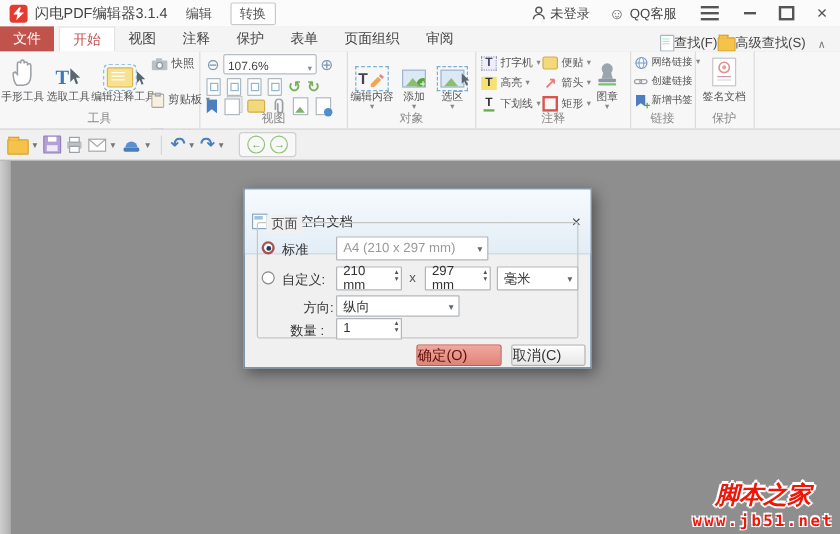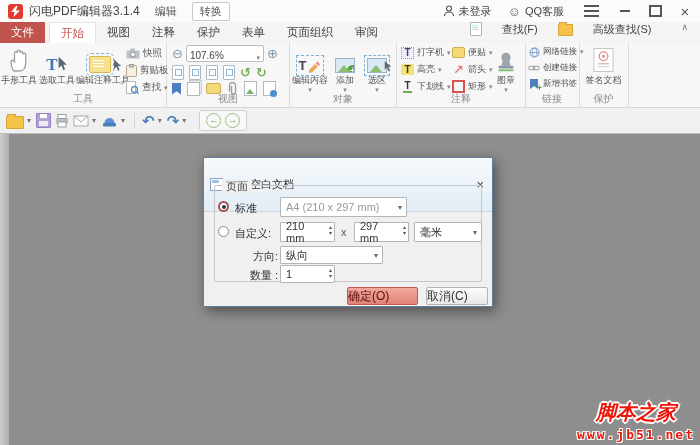--- a/index.html
+++ b/index.html
@@ -26,21 +26,21 @@
   .min-glyph{width:10px;height:2px;background:#555;display:block;}
   .max-glyph{width:9px;height:8px;border:2px solid #555;display:block;}
   .close-glyph{font-size:15px;line-height:1;color:#555;}
 
   
   .tabsrow{position:absolute;left:0;top:22px;width:700px;height:21px;background:#f4f4f4;
            display:flex;align-items:stretch;border-bottom:1px solid #e3e3e3;}
   .rtab{padding:0 11px;display:flex;align-items:center;font-size:11.5px;color:#444;}
   .rtab.file{background:#c0534c;color:#fff;margin-right:4px;}
   .rtab.active{background:#fff;color:#c0504d;border:1px solid #e3e3e3;border-bottom:none;}
-  .findarea{margin-left:auto;display:flex;align-items:flex-start;gap:20px;padding-right:8px;color:#444;}
+  .findarea{margin-left:auto;display:flex;align-items:flex-end;gap:0;padding-right:8px;color:#444;}
   .mini-doc{width:10px;height:12px;background:#fff;border:1px solid #aab4be;border-radius:1px;position:relative;}
   .mini-doc:after{content:"";position:absolute;left:1px;top:2px;width:6px;height:1px;background:#9fc;box-shadow:0 2px 0 #cdd5dd,0 4px 0 #cdd5dd;}
   .mini-folder{width:13px;height:10px;background:#f5c34a;border:1px solid #d9a437;border-radius:1px;position:relative;margin-top:2px;}
   .mini-folder:before{content:"";position:absolute;left:0;top:-3px;width:6px;height:2px;background:#f5c34a;border:1px solid #d9a437;border-bottom:none;}
   .collapse{color:#777;font-size:9px;padding:0 4px 0 10px;}
 
   
   .ribbon{position:absolute;left:0;top:43px;width:700px;height:64px;background:#f7f7f8;border-bottom:1px solid #d6d6d6;}
   .group{position:absolute;top:0;height:64px;border-right:1px solid #dcdcdc;}
   .gl{position:absolute;bottom:1px;left:0;right:0;text-align:center;font-size:10px;color:#8a8a8a;}
@@ -210,21 +210,21 @@
     </div>
     <div class="bigitem" style="left:76px;width:48px">
       <div class="bi-icon" style="position:relative">
         <span class="note-ic selbox"></span>
         <svg width="11" height="15" viewBox="0 0 18 22" style="position:absolute;right:2px;bottom:0">
             <path d="M5 1 L5 17 L9 13 L11.5 19.5 L14 18.3 L11.5 12 L16.5 12 Z" fill="#5b6770"></path>
           </svg>
       </div>
       <div class="bi-label">编辑注释工具</div>
     </div>
-    <div class="abs" style="left:126px;top:4px;display:flex;flex-direction:column;gap:4px">
+    <div class="abs" style="left:126px;top:4px;display:flex;flex-direction:column;gap:17px">
       <div class="smitem">
         <svg width="14" height="11" viewBox="0 0 14 11">
             <rect x="0.5" y="2.5" width="13" height="8" rx="1" fill="#b9c0c7"></rect>
             <rect x="4" y="0.5" width="5" height="3" rx="0.5" fill="#b9c0c7"></rect>
             <circle cx="7" cy="6.5" r="2.4" fill="#fff" stroke="#8a9097"></circle>
           </svg>
         <span>快照</span>
       </div>
       <div class="smitem">
         <svg width="11" height="13" viewBox="0 0 11 13">
@@ -501,21 +501,21 @@
     <span>毫米</span>
     <span class="arr">▾</span>
   </div>
 
   <span class="dlbl" style="left:30px;top:91px;width:44px;text-align:right">方向:</span>
   <div class="combo" style="left:76px;top:88px;width:103px;height:18px">
     <span>纵向</span>
     <span class="arr">▾</span>
   </div>
 
-  <span class="dlbl" style="left:30px;top:110px;width:44px;text-align:right">数量 :</span>
+  <span class="dlbl" style="left:30px;top:110px;width:44px;text-align:center">数量 :</span>
   <div class="spin" style="left:76px;top:107px;width:55px;height:18px">
     <span>1</span>
     <span class="ud">
         <span>▴</span>
         <span>▾</span>
       </span>
   </div>
 
   <div class="btn ok" style="left:143px;top:129px;width:71px">确定(O)</div>
   <div class="btn" style="left:222px;top:129px;width:62px">取消(C)</div>

